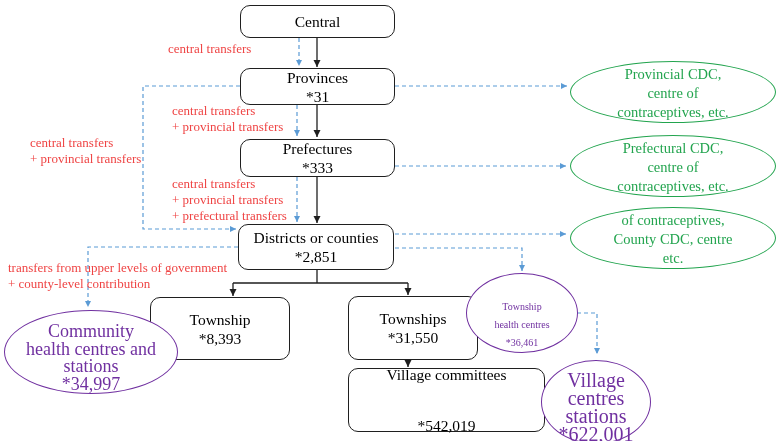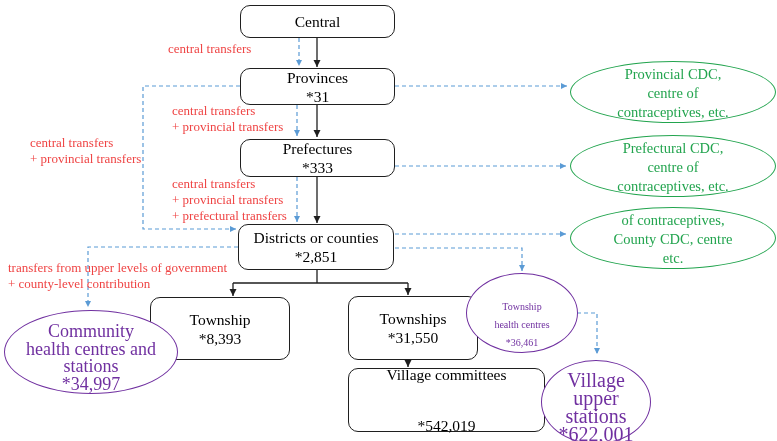--- a/index.html
+++ b/index.html
@@ -122,21 +122,21 @@
   </div>
 
   <div class="ellipse purple" style="left:466px;top:273px;width:112px;height:80px;font-size:10px;line-height:18px;">
     <div>Township</div>
     <div>health centres</div>
     <div>*36,461</div>
   </div>
 
   <div class="ellipse purple" style="left:541px;top:360px;width:110px;height:84px;font-size:20px;line-height:18px;">
     <div>Village</div>
-    <div>upper stations</div>
+    <div>centres stations</div>
     <div>*622,001</div>
   </div>
 
   <div class="elabel" style="left:168px;top:41px;">
     <div>central transfers</div>
   </div>
 
   <div class="elabel" style="left:172px;top:103px;">
     <div>central transfers</div>
     <div>+ provincial transfers</div>

